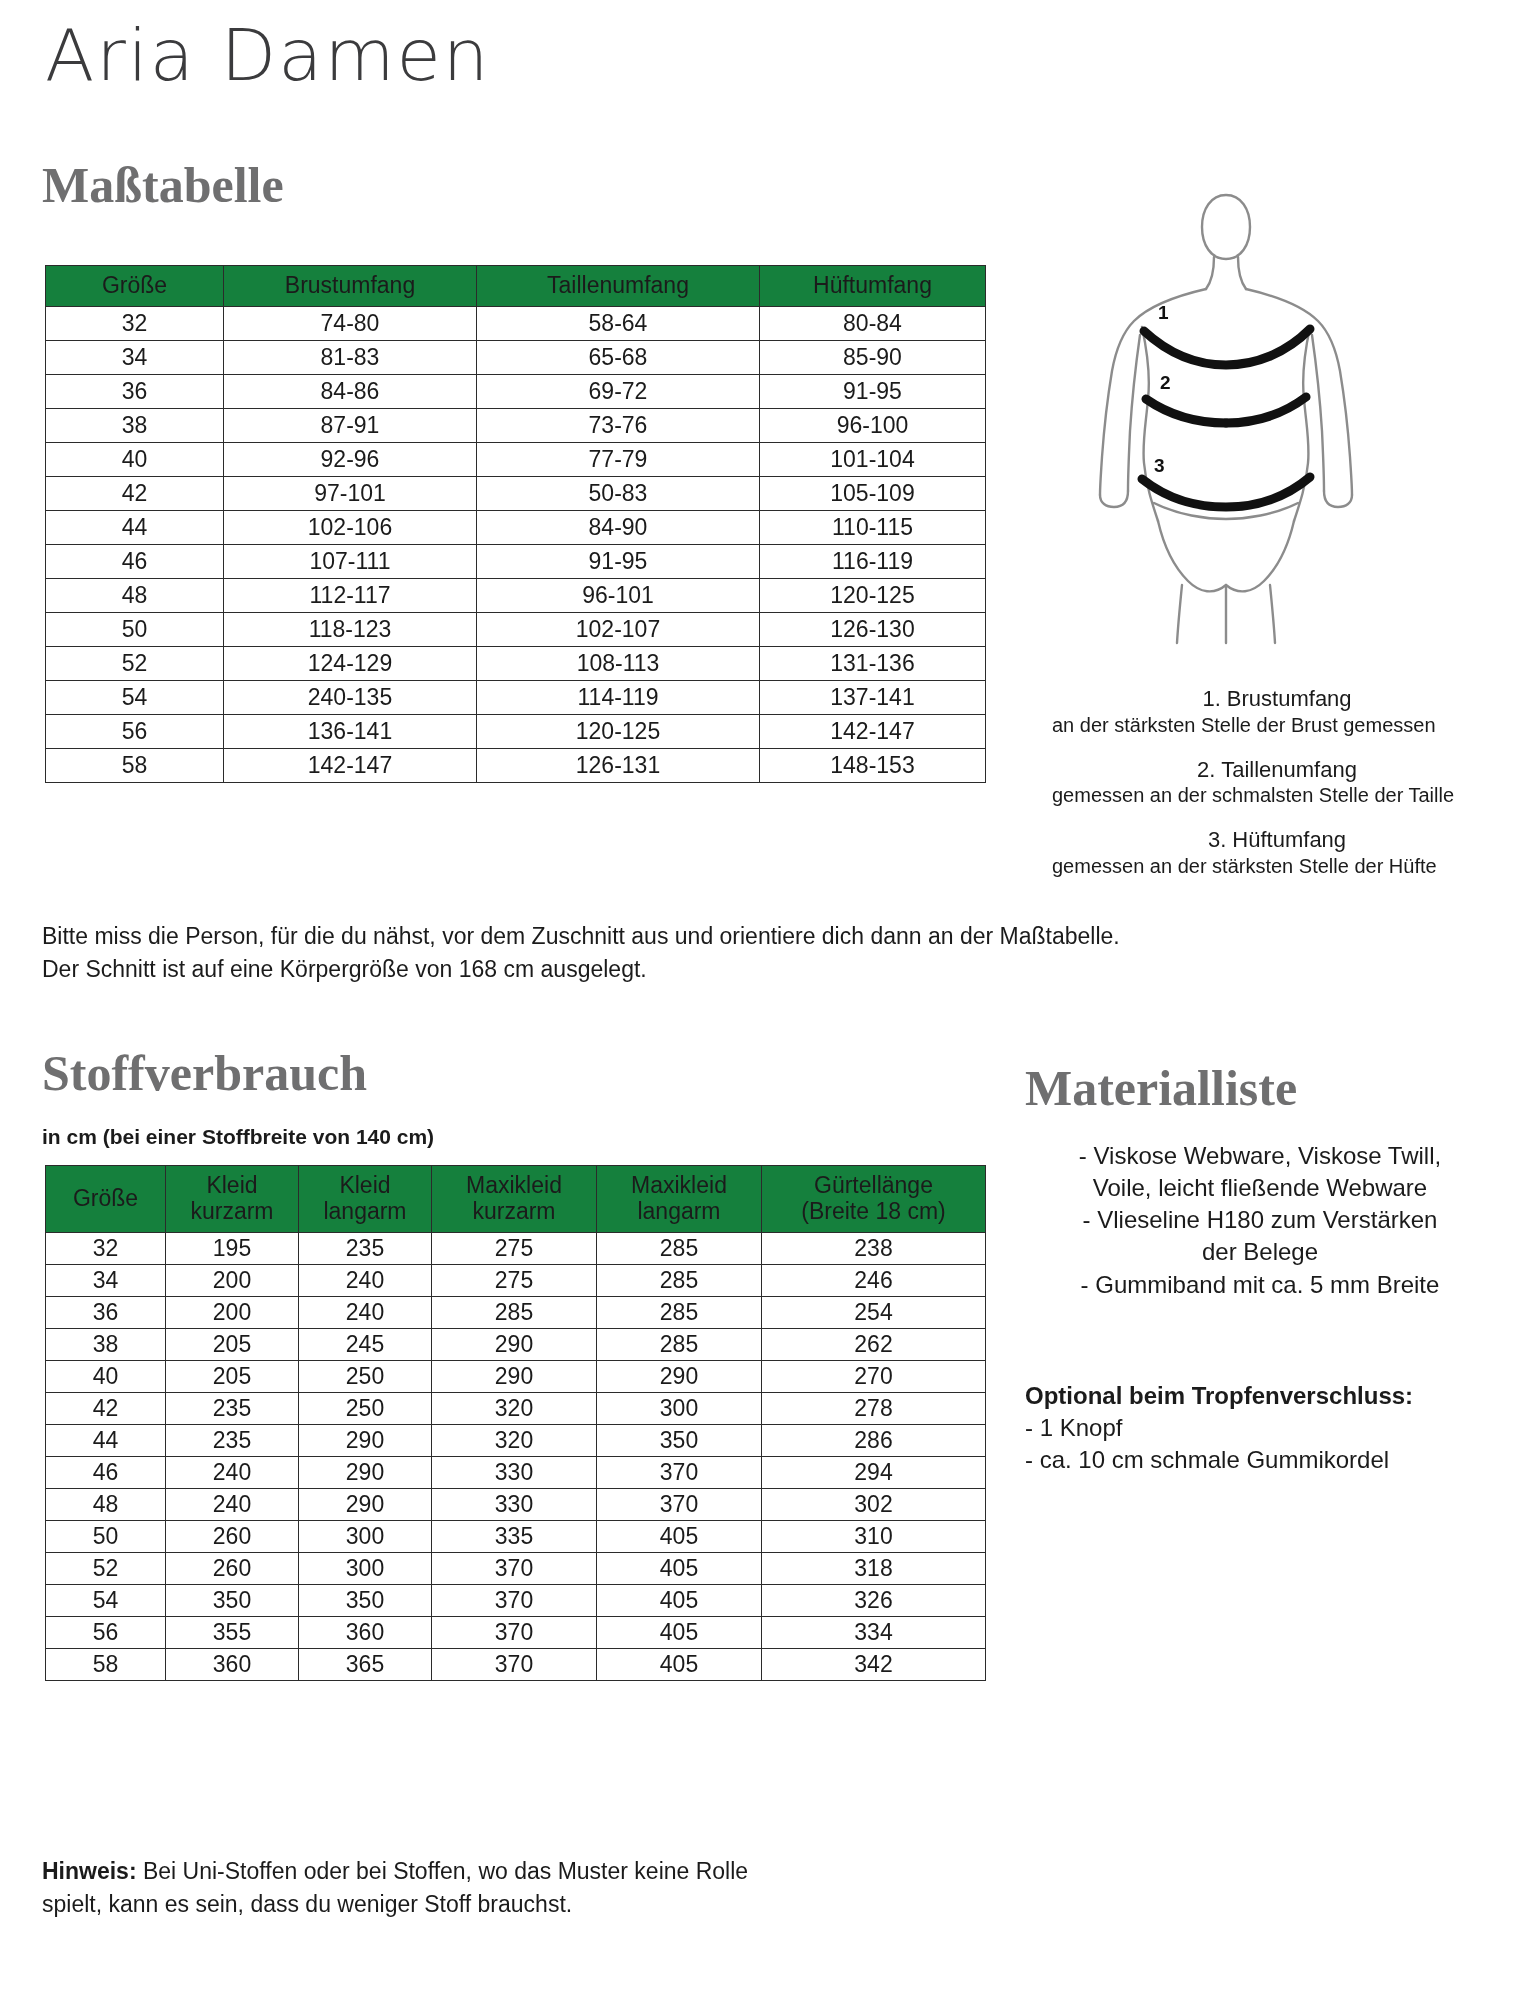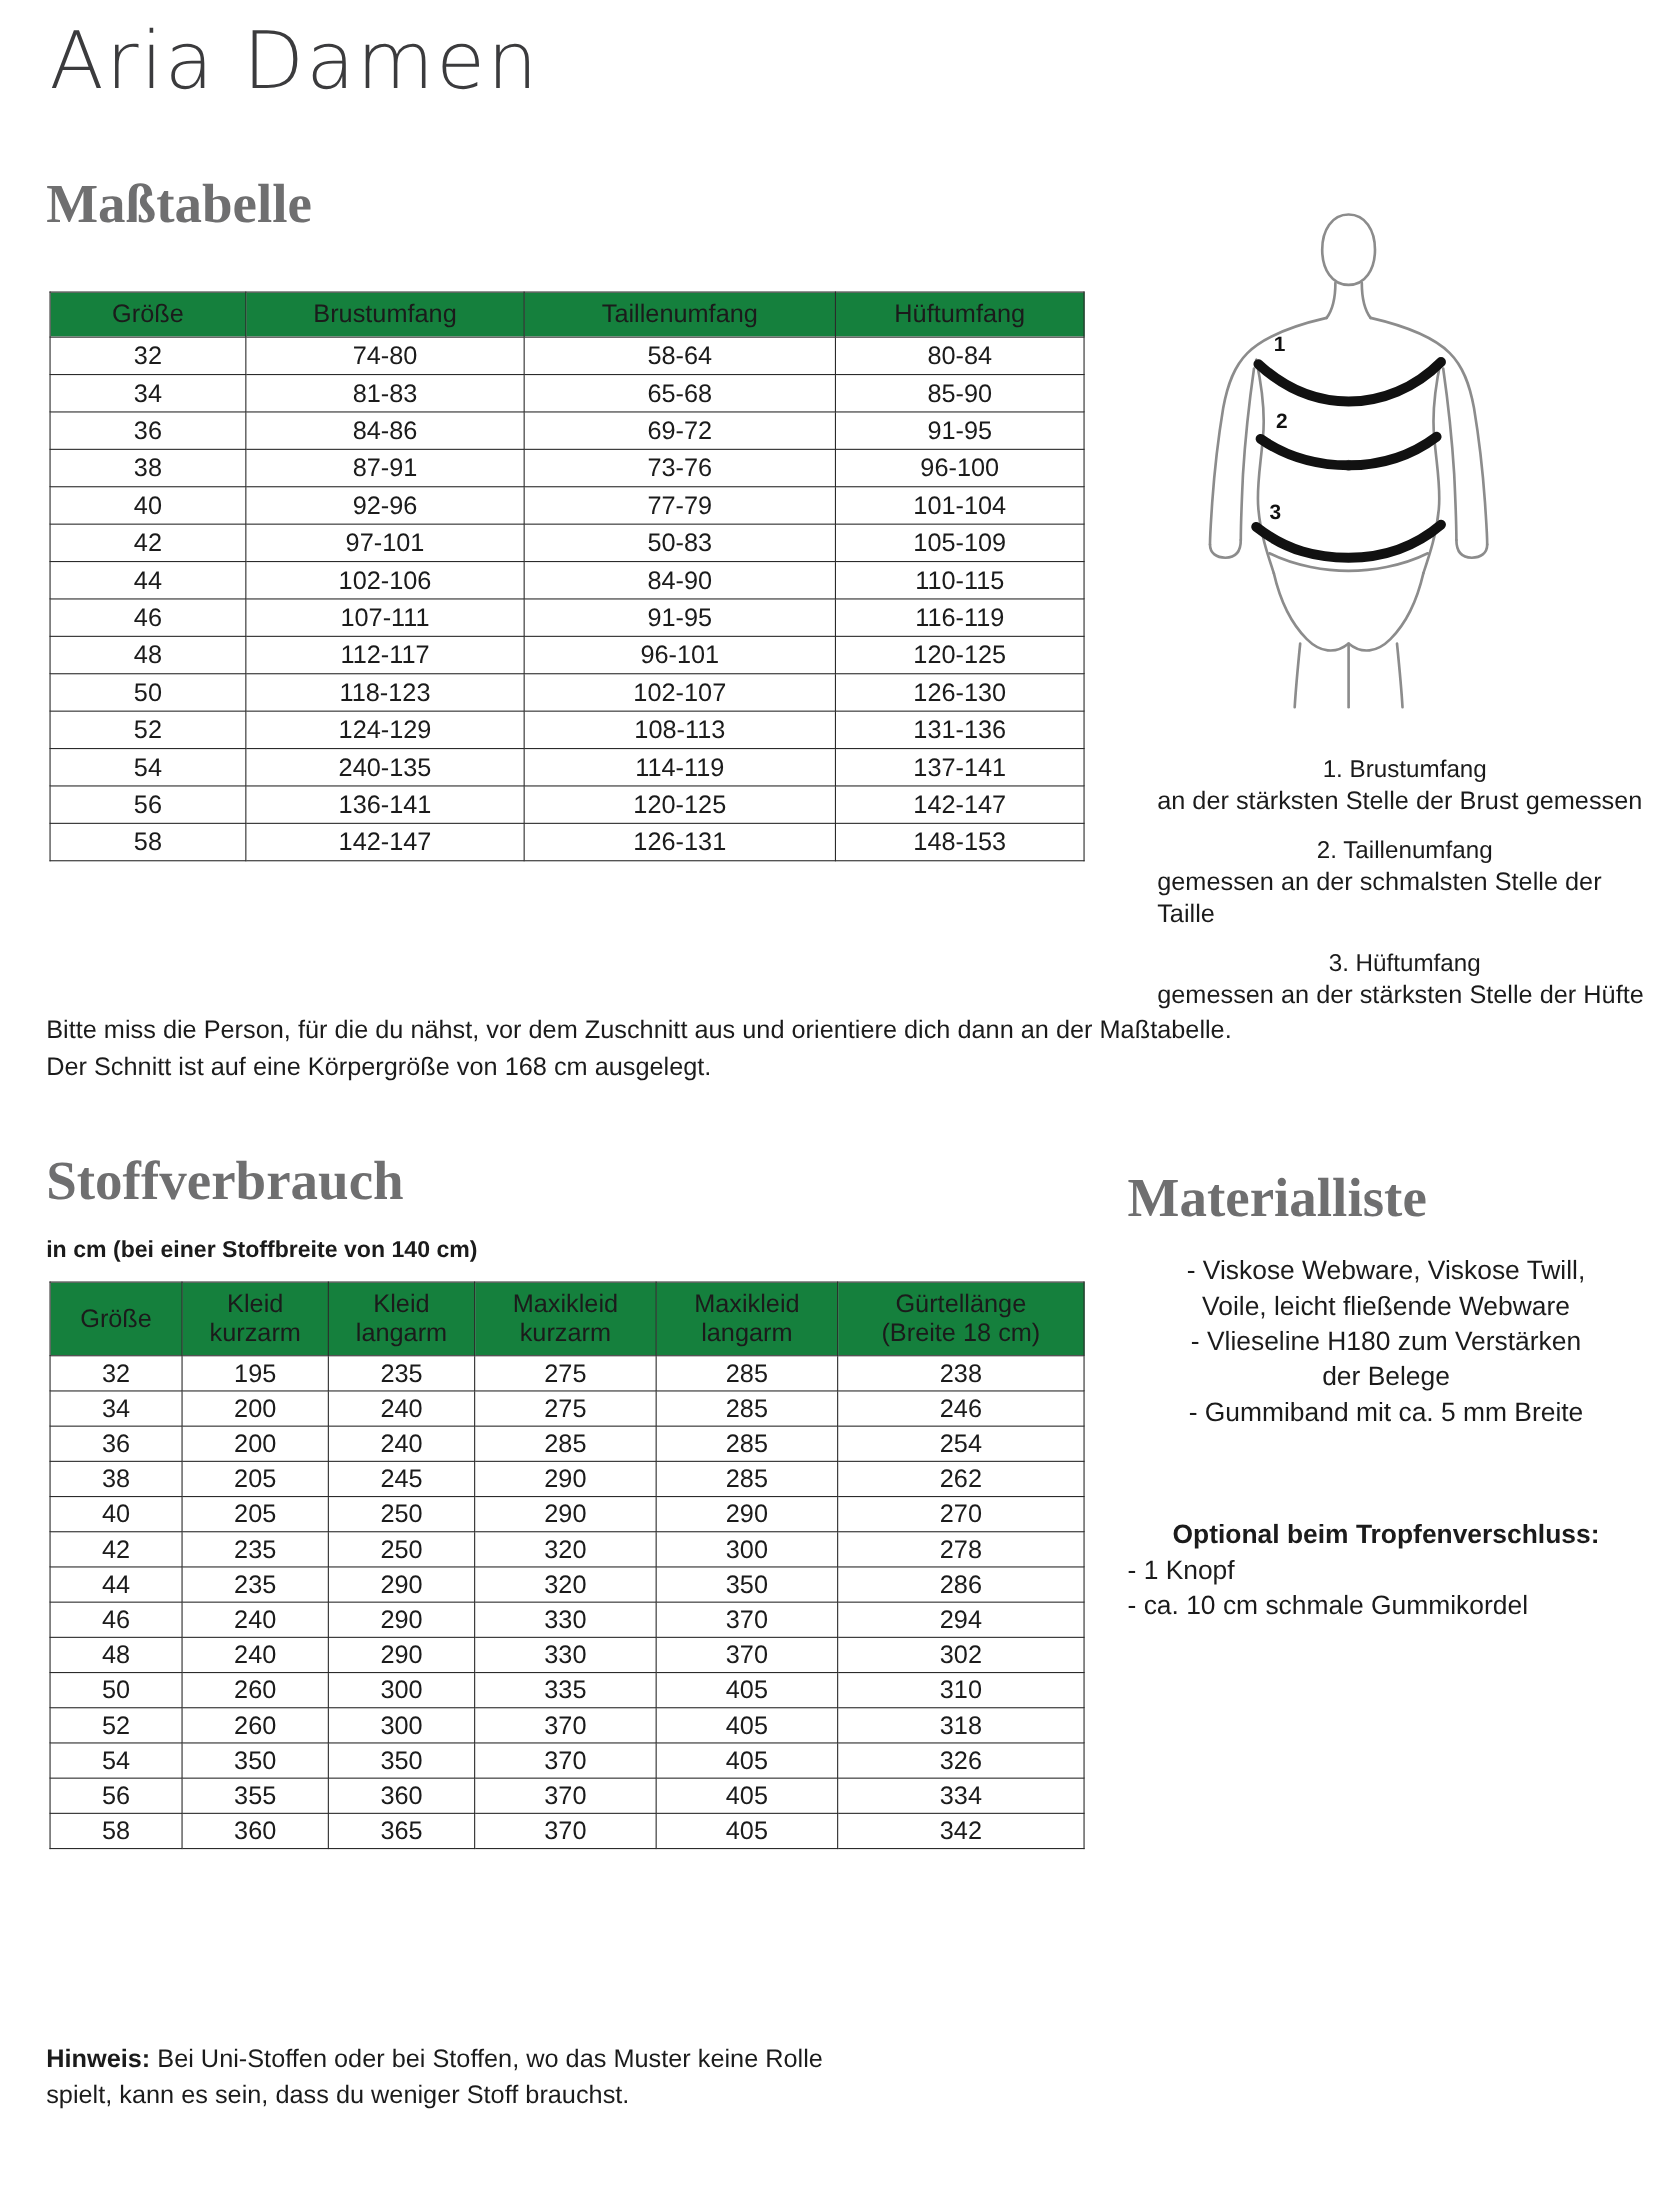--- a/index.html
+++ b/index.html
@@ -109,21 +109,21 @@
     color: #1b1b1b;
   }
   .legend-entry { margin-bottom: 18px; }
   .legend-entry:last-child { margin-bottom: 0; }
   .legend-title {
     font-size: 22px;
     line-height: 1.25;
     text-align: center;
   }
   .legend-desc {
-    font-size: 23px;
+    font-size: 20px;
     line-height: 1.25;
   }
 
   
   #measure-note {
     position: absolute;
     left: 42px;
     top: 920px;
     width: 1240px;
     font-size: 23px;
@@ -159,21 +159,21 @@
 
   #optional-block {
     position: absolute;
     left: 1025px;
     top: 1380px;
     width: 470px;
     font-size: 24px;
     line-height: 1.34;
     color: #1b1b1b;
   }
-  #optional-block .optional-title { font-weight: bold; text-align: center; }
+  #optional-block .optional-title { font-weight: bold; }
 
   
   #hinweis {
     position: absolute;
     left: 42px;
     top: 1855px;
     width: 900px;
     font-size: 23px;
     line-height: 1.42;
     color: #1b1b1b;

